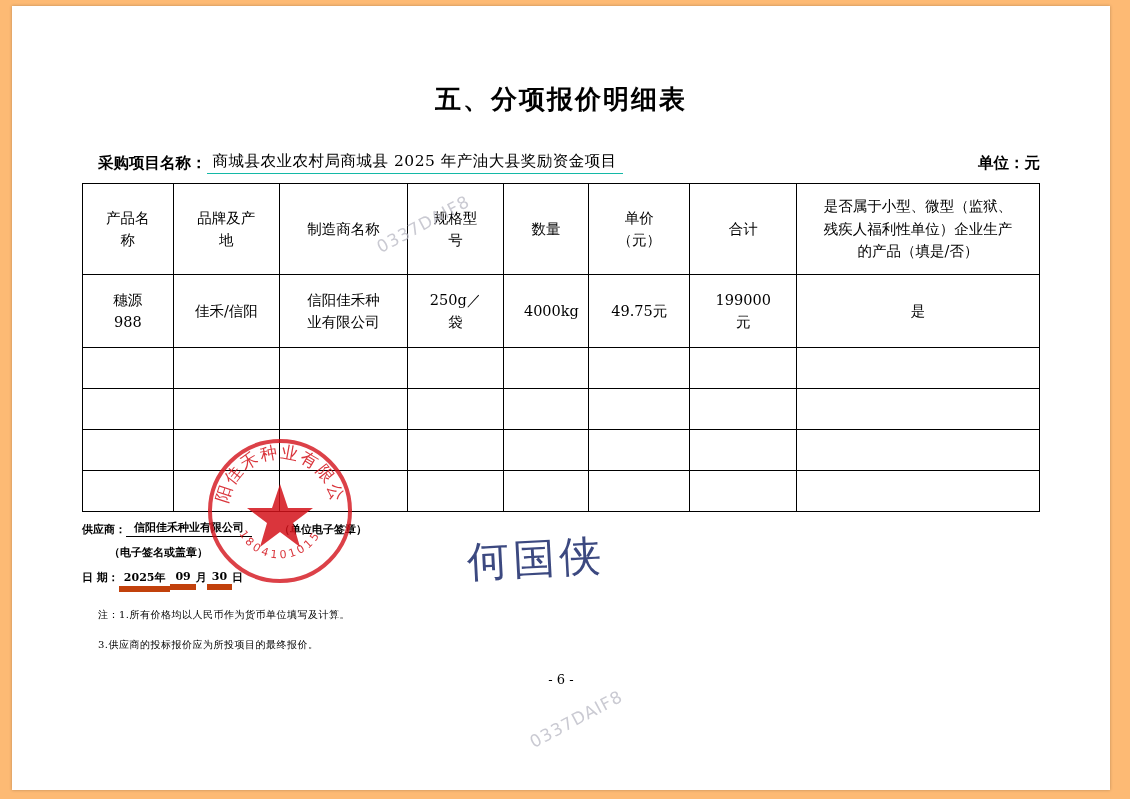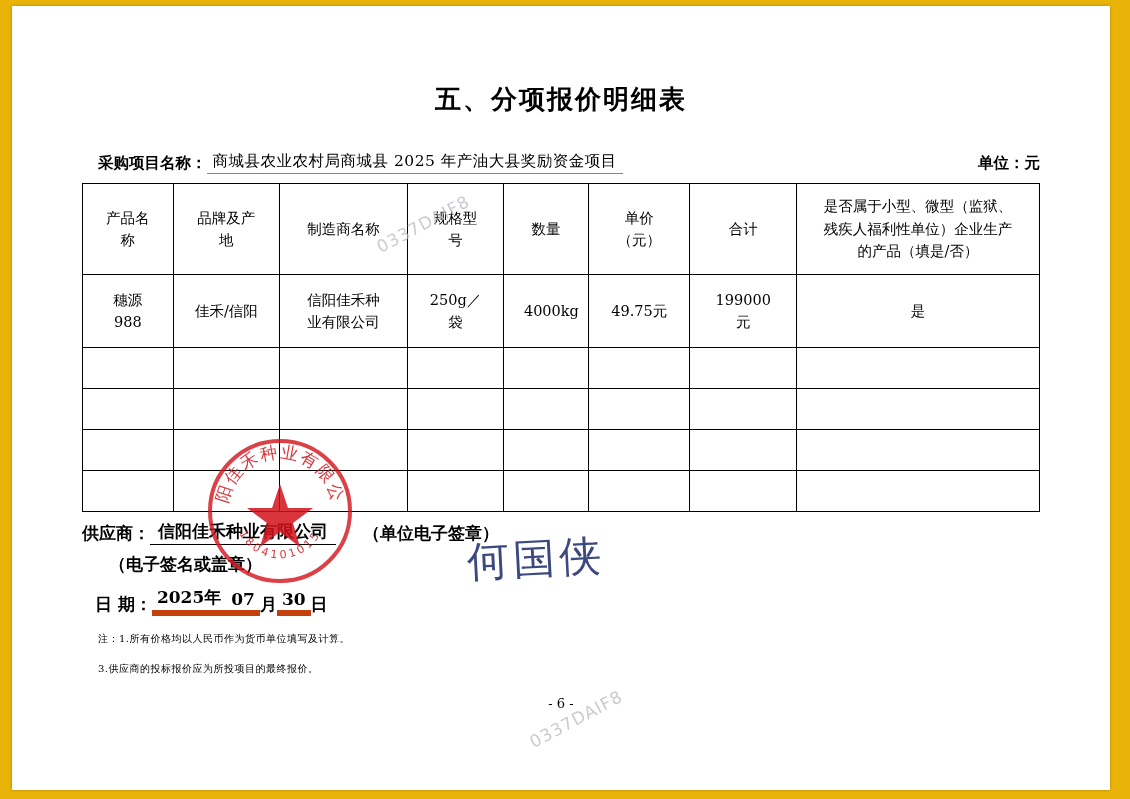--- a/index.html
+++ b/index.html
@@ -5,21 +5,21 @@
   html, body {
     margin: 0;
     padding: 0;
     background: #d8d8d8;
     font-family: "Liberation Serif", serif;
   }
   .page {
     position: relative;
     width: 1130px;
     height: 799px;
-    background: #eab308;
+    background: #fdba74;
     overflow: hidden;
   }
   .sheet {
     position: absolute;
     left: 12px;
     top: 6px;
     width: 1098px;
     height: 784px;
     background: #ffffff;
     box-shadow: 0 0 3px rgba(0,0,0,0.25);
@@ -94,44 +94,43 @@
   .c2 { width: 100px; }
   .c3 { width: 120px; }
   .c4 { width: 90px; }
   .c5 { width: 80px; }
   .c6 { width: 95px; }
   .c7 { width: 100px; }
   .c8 { width: 228px; }
 
   .sign-block {
     margin: 6px 70px 0 70px;
-    font-size: 17px;
+    font-size: 11px;
     color: #000;
     font-family: "DejaVu Serif", serif;
   }
   .sign-line {
     display: flex;
     align-items: flex-end;
     margin-top: 8px;
     white-space: nowrap;
   }
   .sign-line .lab { font-weight: bold; }
   .sign-line .val {
     border-bottom: 1px solid #000;
     padding: 0 8px 1px 8px;
     font-weight: bold;
   }
   .sign-line .suffix { font-weight: bold; margin-left: 27px; }
   .date-line {
     display: flex;
-    align-items: flex-end;
+    align-items: flex-start;
     margin-top: 10px;
     white-space: nowrap;
     font-weight: bold;
-    margin-left: 13px;
   }
   .date-line .u {
     border-bottom: 6px solid #c2410c;
     padding: 0 5px 1px 5px;
   }
   .notes {
     margin: 14px 70px 0 86px;
     font-size: 10px;
     color: #000;
     font-family: "DejaVu Serif", serif;
@@ -280,21 +279,21 @@
         <span class="lab">供应商：</span>
         <span class="val">信阳佳禾种业有限公司</span>
         <span class="suffix">（单位电子签章）</span>
       </div>
       <div class="sign-line">
         <span class="suffix">（电子签名或盖章）</span>
       </div>
       <div class="date-line">
         <span>日        期：</span>
         <span class="u">2025年</span>
-        <span class="u">07</span>
+        <span class="u">09</span>
         <span>月</span>
         <span class="u">30</span>
         <span>日</span>
       </div>
     </div>
 
     <div class="notes">
       <div>注：1.所有价格均以人民币作为货币单位填写及计算。</div>
       <div>3.供应商的投标报价应为所投项目的最终报价。</div>
     </div>

